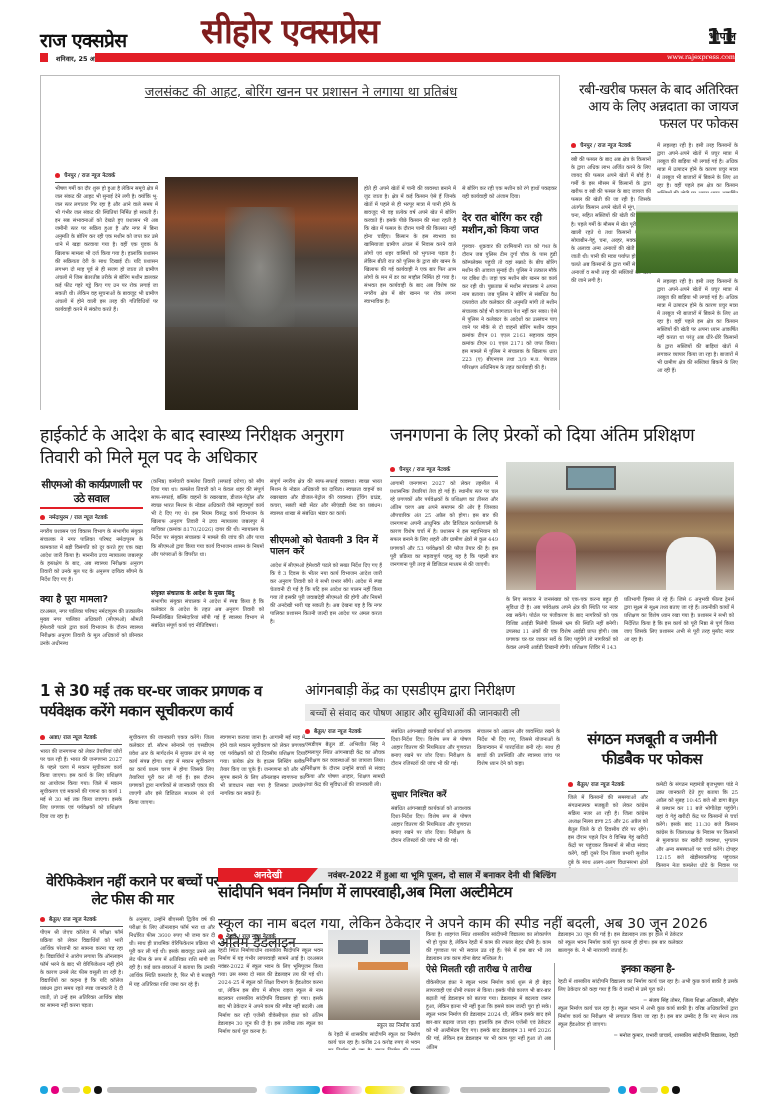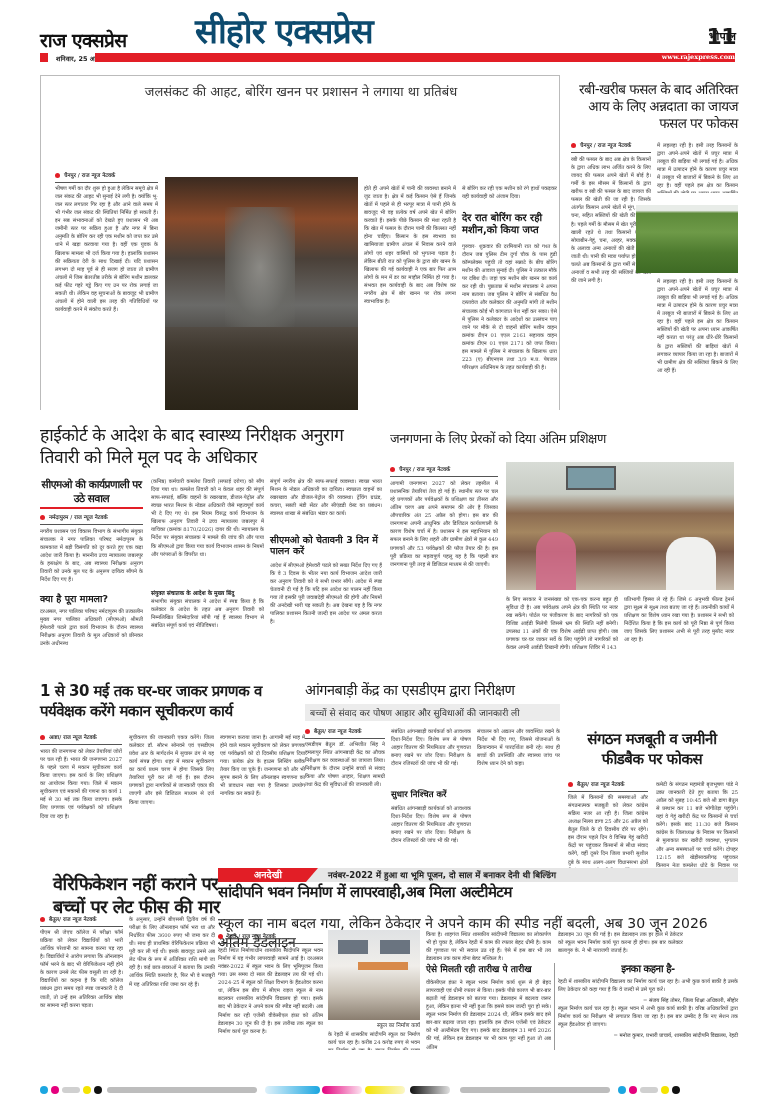--- a/index.html
+++ b/index.html
@@ -14,29 +14,29 @@
   .sub { font-weight: bold; color: #1a1a1a; font-size: 11px; line-height: 1.15; }
   .rule { background: #bbb; }
 </style>
 </head>
 <body>
 
 <div class="abs" style="left:0;top:0;width:778px;height:72px;">
   <div class="abs hl" style="left:40px;top:30px;font-size:19px;color:#111;">राज एक्सप्रेस</div>
   <div class="abs" style="left:40px;top:53px;width:8px;height:9px;background:#e21e26;"></div>
   <div class="abs" style="left:56px;top:54px;font-size:6.5px;font-weight:bold;color:#222;">शनिवार, 25 अप्रैल 2026</div>
-  <div class="abs hl" style="left:195px;top:12px;font-size:34px;color:#0c4a6e;letter-spacing:-1px;">सीहोर एक्सप्रेस</div>
+  <div class="abs hl" style="left:201px;top:12px;font-size:34px;color:#7f1d1d;letter-spacing:-1px;">सीहोर एक्सप्रेस</div>
   <div class="abs" style="left:95px;top:53px;width:640px;height:9px;background:#e21e26;"></div>
-  <div class="abs" style="left:640px;top:53px;width:95px;text-align:right;font-size:6.5px;color:#fff;font-weight:bold;font-family:'DejaVu Serif',serif;line-height:9px;">www.rajexpress.com</div>
+  <div class="abs" style="left:640px;top:53px;width:95px;text-align:right;font-size:6.5px;color:#fff;font-weight:normal;font-family:'DejaVu Serif',serif;line-height:9px;">www.rajexpress.com</div>
   <div class="abs" style="left:700px;top:28px;width:36px;text-align:right;font-size:11px;font-weight:bold;color:#111;">भोपाल</div>
   <div class="abs hl" style="left:700px;top:25px;width:36px;text-align:right;font-size:22px;">11</div>
 </div>
 
 <div class="abs" style="left:40px;top:75px;width:520px;height:335px;border:1px solid #bbb;border-bottom:none;">
-  <div class="abs" style="left:45px;top:6px;width:430px;text-align:center;font-size:13px;color:#333;">जलसंकट की आहट, बोरिंग खनन पर प्रशासन ने लगाया था प्रतिबंध</div>
+  <div class="abs" style="left:45px;top:6px;width:430px;text-align:center;font-size:13px;color:#333;text-decoration:underline;">जलसंकट की आहट, बोरिंग खनन पर प्रशासन ने लगाया था प्रतिबंध</div>
   <div class="abs byline" style="left:14px;top:95px;width:103px;">
     <span class="dot"></span>
     <span>चैनपुर / राज न्यूज नेटवर्क</span>
   </div>
   <div class="abs body-text" style="left:14px;top:108px;width:103px;height:225px;">भीषण गर्मी का दौर शुरू हो हुआ है लेकिन समूचे क्षेत्र में जल संकट की आहट भी सुनाई देने लगी है। क्योंकि भू-जल स्तर लगातार गिर रहा है और आने वाले समय में भी गंभीर जल संकट की स्थितियां निर्मित हो सकती हैं। इन सब संभावनाओं को देखते हुए प्रशासन भी अब जमीनी स्तर पर सक्रिय हुआ है और नगर में बिना अनुमति के बोरिंग कर रही एक मशीन को जप्त कर उसे थाने में खड़ा करवाया गया है। वहीं एक युवक के खिलाफ मामला भी दर्ज किया गया है। हालांकि प्रशासन की सक्रियता देरी के साथ दिखाई दी। यदि प्रशासन लगभग दो माह पूर्व से ही सजग हो जाता तो ग्रामीण अंचलों में जिस बेतरतीब तरीके से बोरिंग मशीन डालकर कई फीट गहरे गड्ढे किए गए उन पर रोक लगाई जा सकती थी। लेकिन वह सूचनाओं के बावजूद भी ग्रामीण अंचलों में होने वाली इस तरह की गतिविधियों पर कार्यवाही करने में संकोच करते हैं।</div>
   <div class="abs photo" style="left:124px;top:101px;width:193px;height:233px;background:linear-gradient(180deg,#3a2a20 0%,#8a4a2a 18%,#4a4038 35%,#6a6a68 55%,#3a3630 75%,#2a2620 100%);">
     <div class="abs" style="left:60px;top:30px;width:70px;height:120px;background:radial-gradient(ellipse at center,#9a9a96 0%,#6a6a66 60%,transparent 100%);opacity:.8;"></div>
     <div class="abs" style="left:0;top:150px;width:193px;height:83px;background:linear-gradient(180deg,rgba(80,70,60,.6),#2a2418);"></div>
   </div>
   <div class="abs body-text" style="left:323px;top:108px;width:92px;height:225px;">होते ही अपने खेतों में पानी की व्यवस्था बनाने में जुट जाता है। क्षेत्र में कई किसान ऐसे हैं जिनके खेतों में पहले से ही भरपूर मात्रा में पानी होने के बावजूद भी वह प्रत्येक वर्ष अपने खेत में बोरिंग करवाते हैं। इसके पीछे किसान की मंशा रहती है कि खेत में फसल के दौरान पानी की किल्लत नहीं होना चाहिए। किसान के इस स्वभाव का खामियाजा ग्रामीण अंचल में निवास करने वाले लोगों एवं शहर वासियों को भुगतना पड़ता है। लेकिन बीती रात को पुलिस के द्वारा बोर खनन के खिलाफ की गई कार्यवाही ने एक बार फिर आम लोगों के मन में डर का माहौल निर्मित हो गया है। संभवत इस कार्यवाही के बाद अब विशेष कर नगरीय क्षेत्र में बोर खनन पर रोक लगना स्वाभाविक है।</div>
@@ -71,21 +71,21 @@
   <div class="abs body-text" style="left:0;top:182px;width:103px;height:38px;">दरअसल, नगर पालिका परिषद नर्मदापुरम की तत्कालीन मुख्य नगर पालिका अधिकारी (सीएमओ) श्रीमती हेमेश्वरी पटले द्वारा कार्य विभाजन के दौरान स्वास्थ्य निरीक्षक अनुराग तिवारी के मूल अधिकारों को छीनकर उनके अधीनस्थ</div>
   <div class="abs body-text" style="left:111px;top:52px;width:113px;height:110px;">(कनिष्ठ) कर्मचारी कमलेश तिवारी (सफाई दरोगा) को सौंप दिया गया था। कमलेश तिवारी को न केवल शहर की संपूर्ण साफ-सफाई, बल्कि वाहनों के रखरखाव, डीजल-पेट्रोल और स्वच्छ भारत मिशन के नोडल अधिकारी जैसे महत्वपूर्ण कार्य भी दे दिए गए थे। इस नियम विरुद्ध कार्य विभाजन के खिलाफ अनुराग तिवारी ने उच्च न्यायालय जबलपुर में याचिका (क्रमांक 8170/2026) दायर की थी। न्यायालय के निर्देश पर संयुक्त संचालक ने मामले की जांच की और पाया कि सीएमओ द्वारा किया गया कार्य विभाजन शासन के नियमों और परंपराओं के विपरीत था।</div>
   <div class="abs" style="left:111px;top:164px;width:113px;font-size:5.8px;font-weight:bold;color:#222;">संयुक्त संचालक के आदेश के मुख्य बिंदु</div>
   <div class="abs body-text" style="left:111px;top:172px;width:113px;height:48px;">संभागीय संयुक्त संचालक ने आदेश में स्पष्ट किया है कि कलेक्टर के आदेश के तहत अब अनुराग तिवारी को निम्नलिखित जिम्मेदारियां सौंपी गई हैं स्वास्थ्य विभाग से संबंधित संपूर्ण कार्य एवं नीतिविषयां।</div>
   <div class="abs body-text" style="left:230px;top:52px;width:112px;height:56px;">संपूर्ण नगरीय क्षेत्र की साफ-सफाई व्यवस्था। स्वच्छ भारत मिशन के नोडल अधिकारी का दायित्व। स्वच्छता वाहनों का रखरखाव और डीजल-पेट्रोल की व्यवस्था। ट्रेंचिंग ग्राउंड, कचरा, सब्जी मंडी सेंटर और सीएंडडी वेस्ट का प्रबंधन। स्वास्थ्य शाखा से संबंधित भंडार का कार्य।</div>
   <div class="abs sub" style="left:230px;top:110px;width:112px;font-size:9.5px;">सीएमओ को चेतावनी 3 दिन में पालन करें</div>
   <div class="abs body-text" style="left:230px;top:136px;width:112px;height:84px;">आदेश में सीएमओ हेमेश्वरी पटले को सख्त निर्देश दिए गए हैं कि वे 3 दिवस के भीतर नया कार्य विभाजन आदेश जारी कर अनुराग तिवारी को ये सभी प्रभार सौंपें। आदेश में स्पष्ट चेतावनी दी गई है कि यदि इस आदेश का पालन नहीं किया गया तो इसकी पूरी जवाबदेही सीएमओ की होगी और नियमों की अनदेखी भारी पड़ सकती है। अब देखना यह है कि नगर पालिका प्रशासन कितनी जल्दी इस आदेश पर अमल करता है।</div>
 </div>
 
 <div class="abs" style="left:390px;top:425px;width:348px;height:225px;">
-  <div class="abs hl-thin" style="left:0;top:7px;width:348px;font-size:13px;">जनगणना के लिए प्रेरकों को दिया अंतिम प्रशिक्षण</div>
+  <div class="abs hl-thin" style="left:0;top:0;width:348px;font-size:18px;">जनगणना के लिए प्रेरकों को दिया अंतिम प्रशिक्षण</div>
   <div class="abs byline" style="left:0;top:40px;width:108px;">
     <span class="dot"></span>
     <span>चैनपुर / राज न्यूज नेटवर्क</span>
   </div>
   <div class="abs body-text" style="left:0;top:54px;width:108px;height:170px;">आगामी जनगणना 2027 को लेकर तहसील में प्रशासनिक तैयारियां तेज हो गई हैं। स्थानीय स्तर पर चल रहे प्रगणकों और पर्यवेक्षकों के प्रशिक्षण का तीसरा और अंतिम चरण अब अपने समापन की ओर है जिसका औपचारिक अंत 25 अप्रैल को होगा। इस बार की जनगणना अपनी आधुनिक और डिजिटल कार्यप्रणाली के कारण विशेष चर्चा में है। प्रशासन ने इस महाभियान को सफल बनाने के लिए शहरी और ग्रामीण क्षेत्रों से कुल 449 प्रगणकों और 53 पर्यवेक्षकों की फौज तैयार की है। इस पूरी प्रक्रिया का महत्वपूर्ण पहलू यह है कि पहली बार जनगणना पूरी तरह से डिजिटल माध्यम से की जाएगी।</div>
   <div class="abs photo" style="left:116px;top:37px;width:228px;height:128px;background:linear-gradient(180deg,#d8dcd6 0%,#c8ccc4 25%,#8a6a50 40%,#a48660 55%,#7a5a48 70%,#c4b8a8 100%);">
     <div class="abs" style="left:60px;top:4px;width:50px;height:24px;background:#7a9aa4;border:2px solid #555;"></div>
     <div class="abs" style="left:160px;top:75px;width:50px;height:53px;background:#f0f0ee;border-radius:20px 20px 0 0;"></div>
     <div class="abs" style="left:30px;top:70px;width:40px;height:58px;background:#d26a8a;border-radius:18px 18px 0 0;opacity:.85;"></div>
   </div>
@@ -122,21 +122,21 @@
   <div class="abs hl" style="left:0;top:0;width:172px;font-size:15px;text-align:center;line-height:1.32;">संगठन मजबूती व जमीनी फीडबैक पर फोकस</div>
   <div class="abs byline" style="left:2px;top:50px;width:80px;">
     <span class="dot"></span>
     <span>बैतूल/ राज न्यूज नेटवर्क</span>
   </div>
   <div class="abs body-text" style="left:2px;top:63px;width:80px;height:115px;">जिले में किसानों की समस्याओं और संगठनात्मक मजबूती को लेकर कांग्रेस सक्रिय नजर आ रही है। जिला कांग्रेस अध्यक्ष निलय डागा 25 और 26 अप्रैल को बैतूल जिले के दो दिवसीय दौरे पर रहेंगे। इस दौरान पहले दिन वे विभिन्न गेहूं खरीदी केंद्रों पर पहुंचकर किसानों से सीधा संवाद करेंगे, वहीं दूसरे दिन जिला प्रभारी सुशील दुबे के साथ अलग-अलग विधानसभा क्षेत्रों में संगठनात्मक बैठकों में भाग लेंगे।</div>
   <div class="abs body-text" style="left:90px;top:50px;width:82px;height:128px;">कमेटी के संगठन महामंत्री बृजभूषण पांडे ने उक्त जानकारी देते हुए बताया कि 25 अप्रैल को सुबह 10:45 बजे श्री डागा बैतूल से प्रस्थान कर 11 बजे भोगीतेड़ा पहुंचेंगे। यहां वे गेहूं खरीदी केंद्र पर किसानों से चर्चा करेंगे। इसके बाद 11:30 बजे किसान कांग्रेस के जिलाध्यक्ष के निवास पर किसानों से मुलाकात कर खरीदी व्यवस्था, भुगतान और अन्य समस्याओं पर चर्चा करेंगे। दोपहर 12:15 बजे खेड़ीसावलीगढ़ पहुंचकर किसान नेता कमलेश धोटे के निवास पर किसानों से संवाद करेंगे।</div>
 </div>
 
 <div class="abs" style="left:40px;top:870px;width:175px;height:180px;">
-  <div class="abs hl" style="left:13px;top:2px;width:175px;font-size:18px;line-height:1.3;">वेरिफिकेशन नहीं कराने पर बच्चों पर लेट फीस की मार</div>
+  <div class="abs hl" style="left:5px;top:2px;width:175px;font-size:14px;text-align:center;line-height:1.3;">वेरिफिकेशन नहीं कराने पर बच्चों पर लेट फीस की मार</div>
   <div class="abs byline" style="left:0;top:45px;width:83px;">
     <span class="dot"></span>
     <span>बैतूल/ राज न्यूज नेटवर्क</span>
   </div>
   <div class="abs body-text" style="left:0;top:58px;width:83px;height:122px;">पीएम श्री जेएच कॉलेज में परीक्षा फॉर्म प्रक्रिया को लेकर विद्यार्थियों को भारी आर्थिक परेशानी का सामना करना पड़ रहा है। विद्यार्थियों ने आरोप लगाया कि ऑनलाइन फॉर्म भरने के बाद भी वेरिफिकेशन नहीं होने के कारण उनसे लेट फीस वसूली जा रही है। विद्यार्थियों का कहना है कि यदि कॉलेज प्रबंधन द्वारा समय रहते स्पष्ट जानकारी दे दी जाती, तो उन्हें इस अतिरिक्त आर्थिक बोझ का सामना नहीं करना पड़ता।</div>
   <div class="abs body-text" style="left:89px;top:45px;width:86px;height:135px;">के अनुसार, उन्होंने बीएससी द्वितीय वर्ष की परीक्षा के लिए ऑनलाइन फॉर्म भरा था और निर्धारित फीस 3600 रुपए भी जमा कर दी थी। साथ ही प्राथमिक वेरिफिकेशन प्रक्रिया भी पूरी कर ली गई थी। इसके बावजूद उनसे अब लेट फीस के रूप में अतिरिक्त राशि मांगी जा रही है। कई छात्र-छात्राओं ने बताया कि उनकी आर्थिक स्थिति कमजोर है, फिर भी वे मजबूरी में यह अतिरिक्त राशि जमा कर रहे हैं।</div>
 </div>
 
 <div class="abs" style="left:218px;top:868px;width:520px;height:182px;">
   <div class="abs" style="left:0;top:0;width:520px;height:14px;background:#e6e6e6;"></div>

